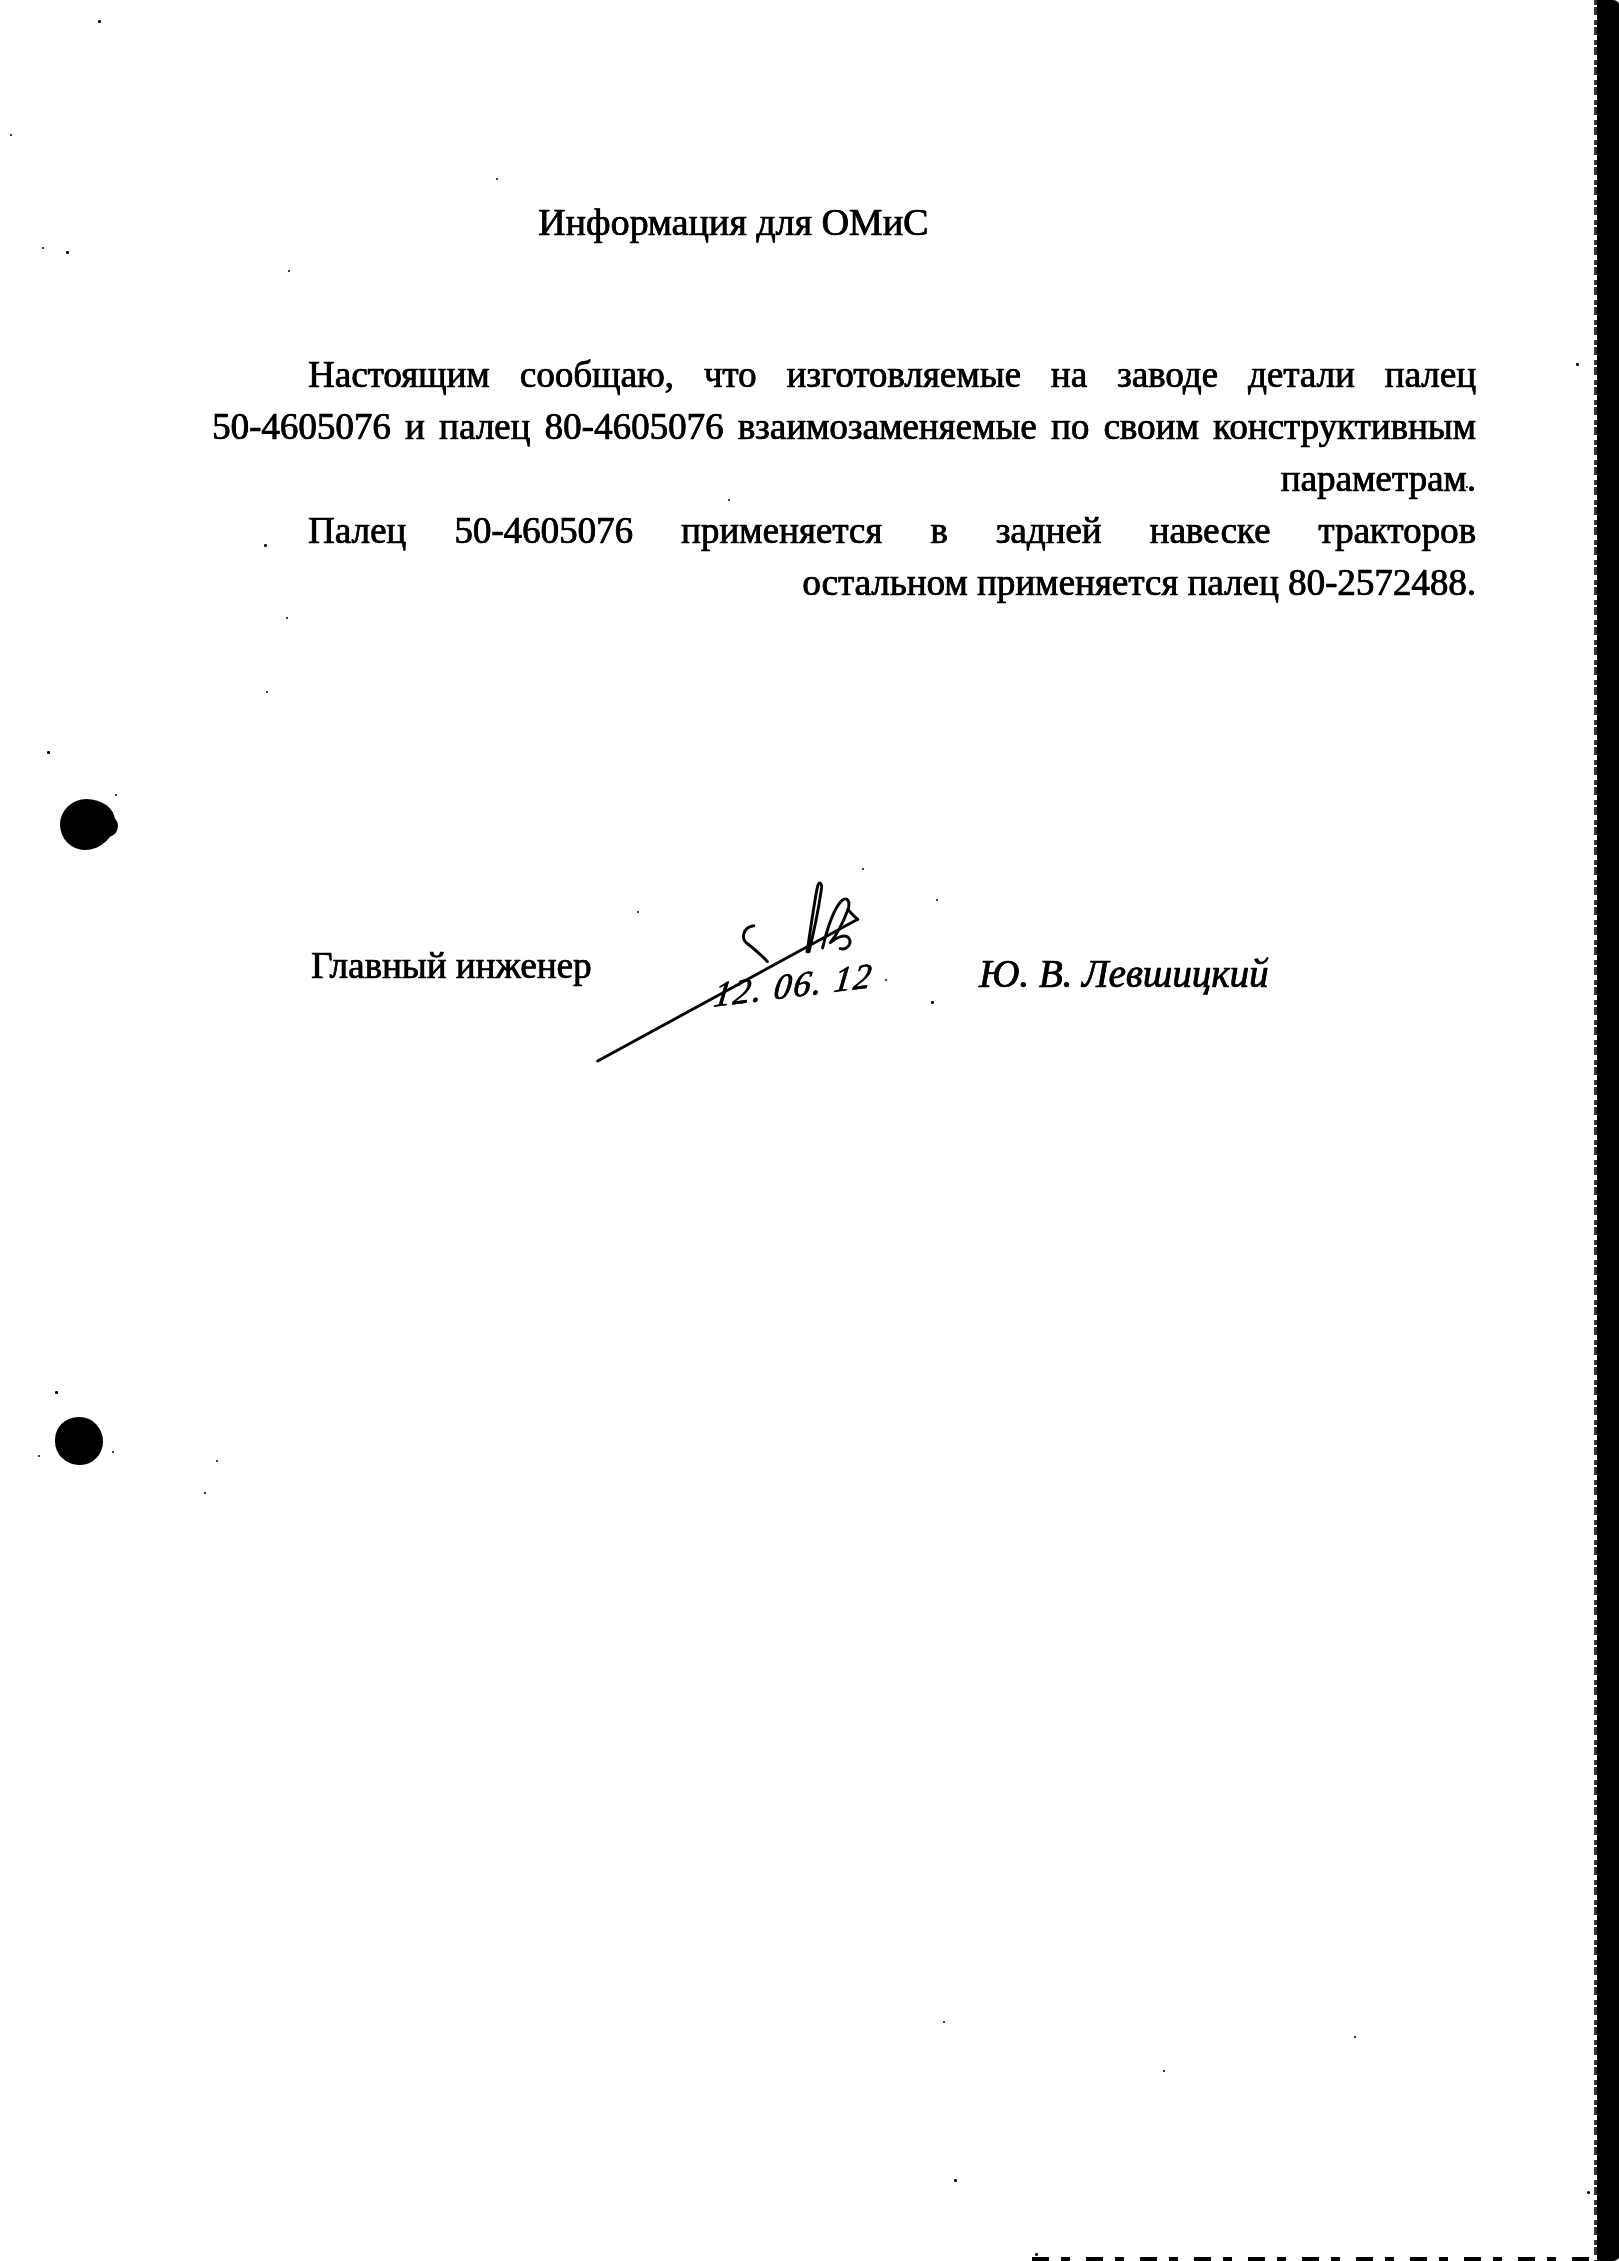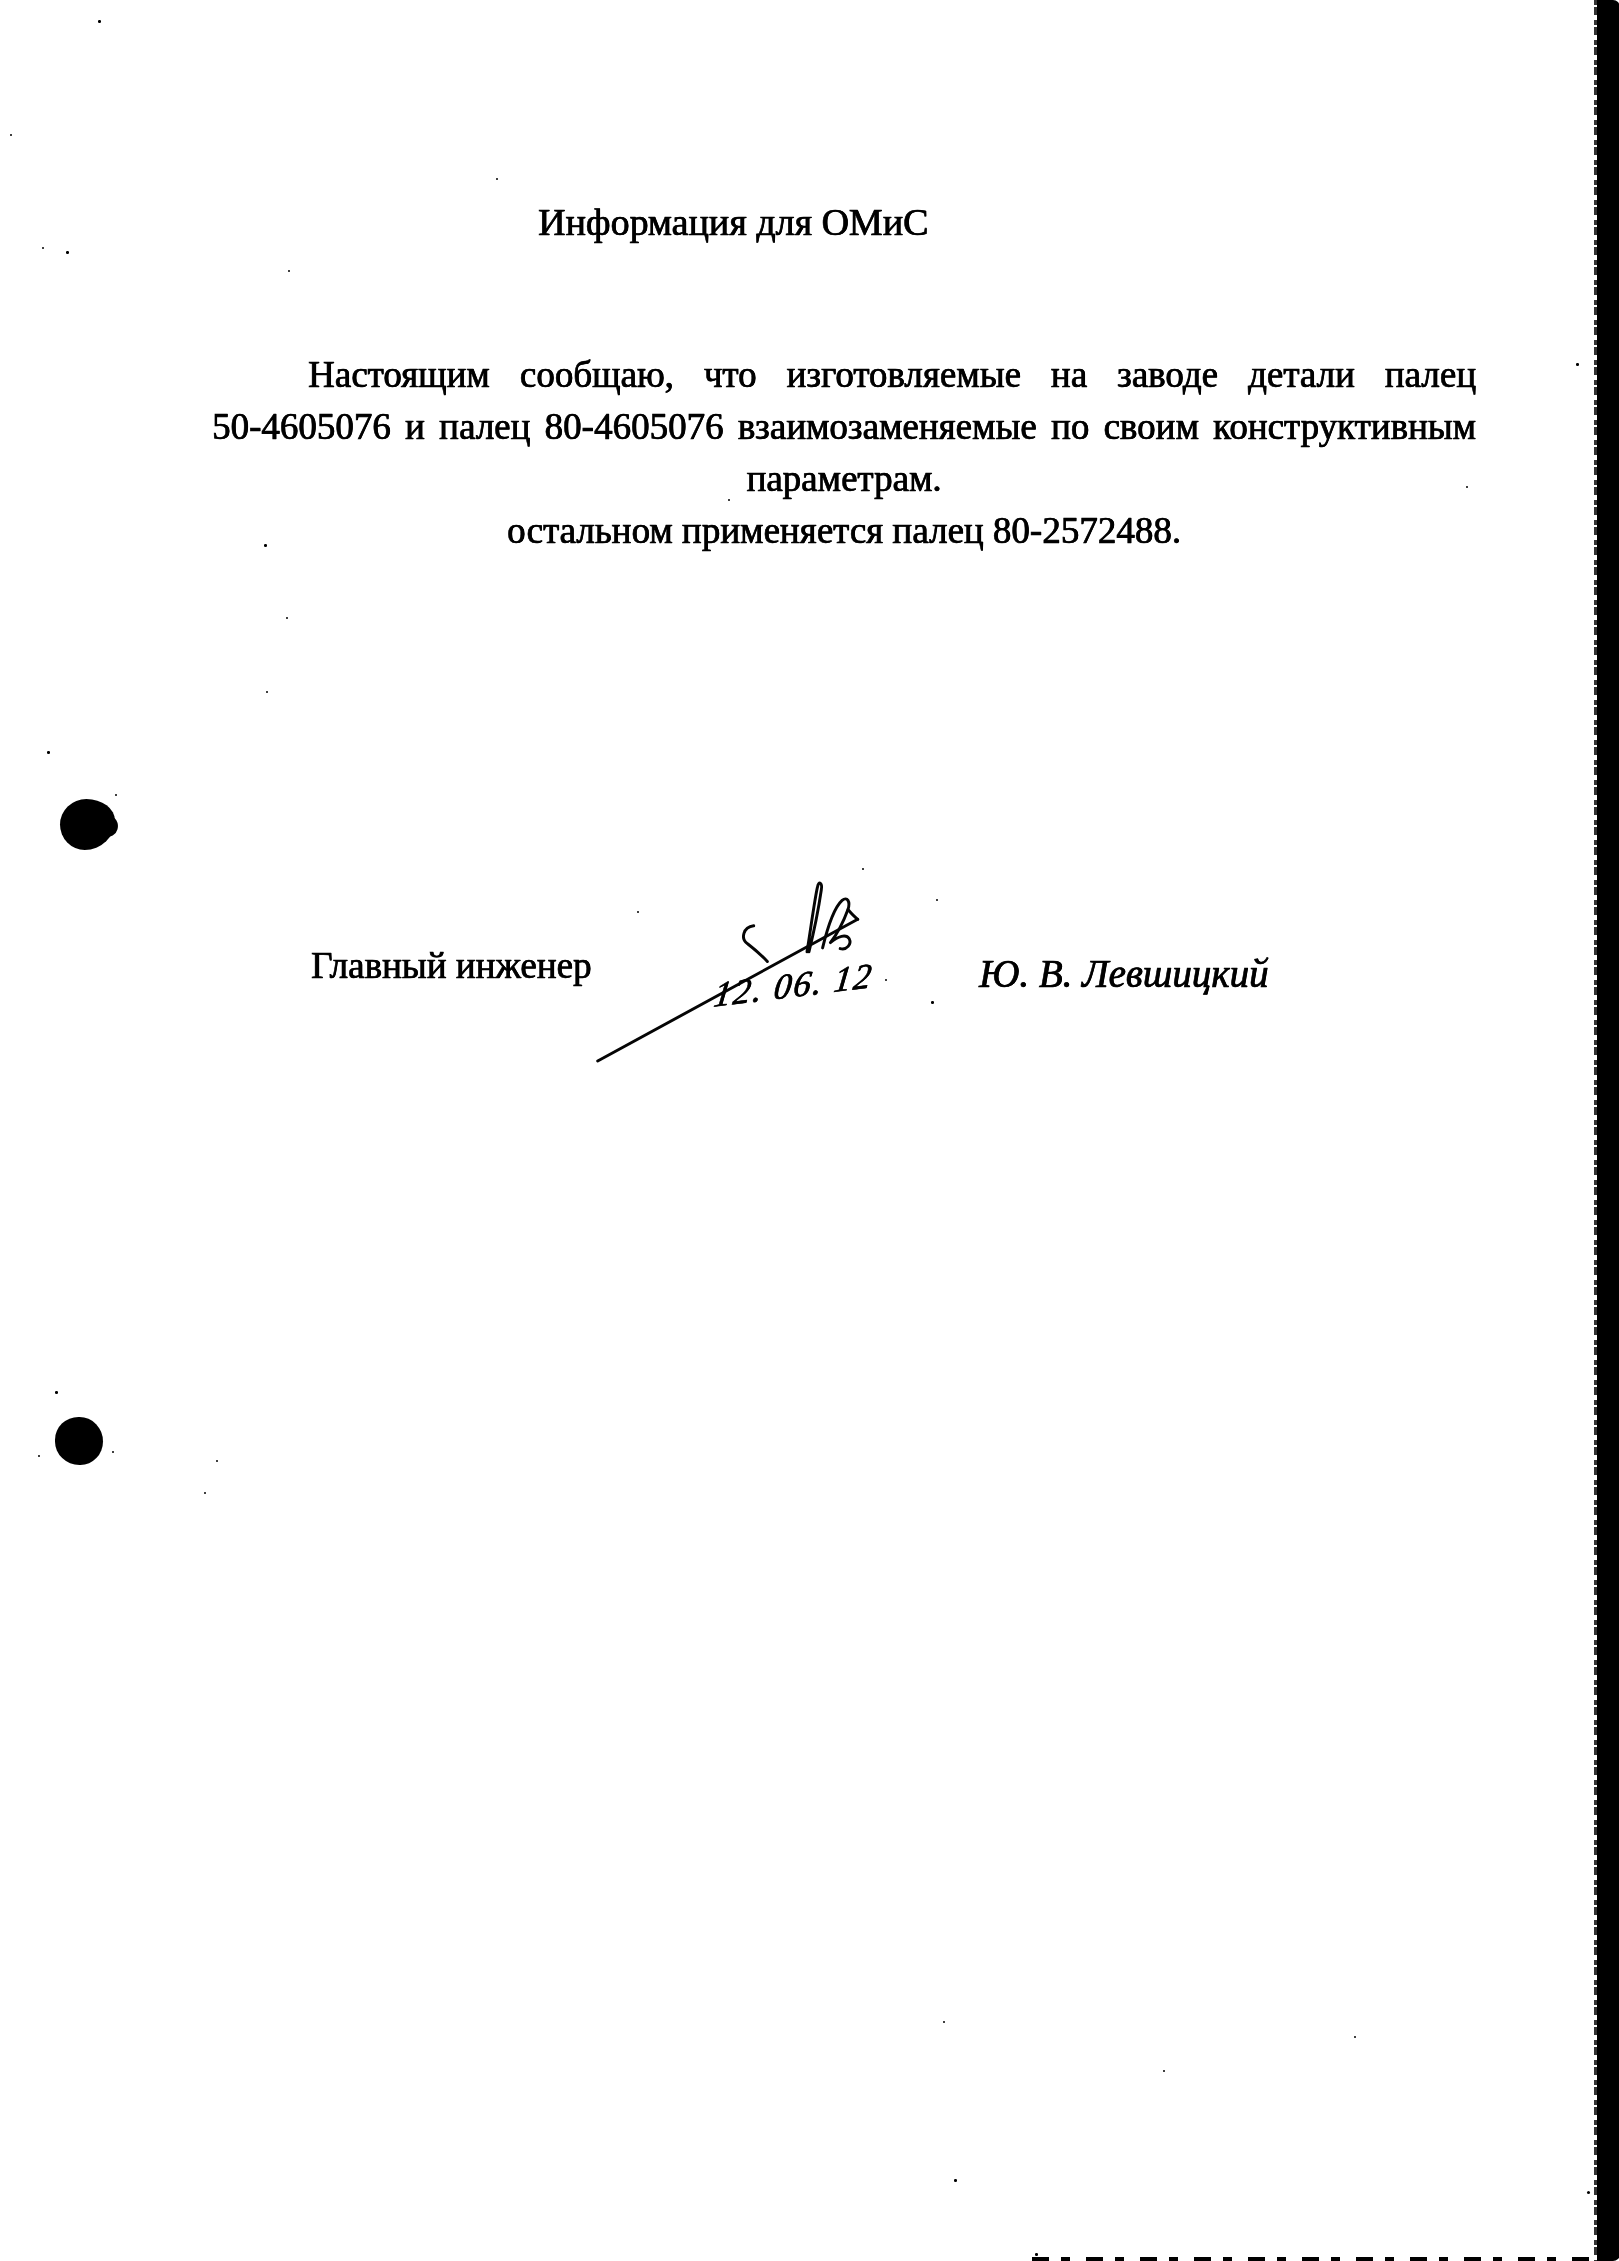--- a/index.html
+++ b/index.html
@@ -29,21 +29,21 @@
     position: absolute;
     left: 212px;
     top: 349px;
     width: 1264px;
     font-size: 37px;
   }
   .para { margin: 0; }
   .line {
     line-height: 52px;
     min-height: 52px;
-    text-align: center;
+    text-align: right;
     white-space: normal;
   }
   .line.just { text-align: justify; text-align-last: justify; }
   .line.first { padding-left: 96px; }
 
   .sig-role {
     position: absolute;
     left: 311px;
     top: 947px;
     font-size: 37px;
@@ -122,20 +122,21 @@
 
   <div class="doc-title ink">Информация для ОМиС</div>
 
   <div class="doc-body ink" id="paragraphs">
       <div class="para">
         <div class="line first just">Настоящим сообщаю, что изготовляемые на заводе детали палец</div>
         <div class="line just">50-4605076 и палец 80-4605076 взаимозаменяемые по своим конструктивным</div>
         <div class="line">параметрам.</div>
       </div>
       <div class="para">
+        <div class="line first just">Палец 50-4605076 применяется в задней навеске тракторов</div>
         <div class="line">остальном применяется палец 80-2572488.</div>
       </div>
     </div>
 
   <div class="sig-role ink">Главный инженер</div>
 
   <svg class="sig-svg" viewBox="0 0 440 310" xmlns="http://www.w3.org/2000/svg">
     <g fill="none" stroke="#050505" stroke-width="4.5" stroke-linecap="round" stroke-linejoin="round">
       <path d="M 18 295 L 418 77"></path>
       <path d="M 258 87 c -16 2 -21 20 -9 28 c 9 7 20 16 30 27"></path>

